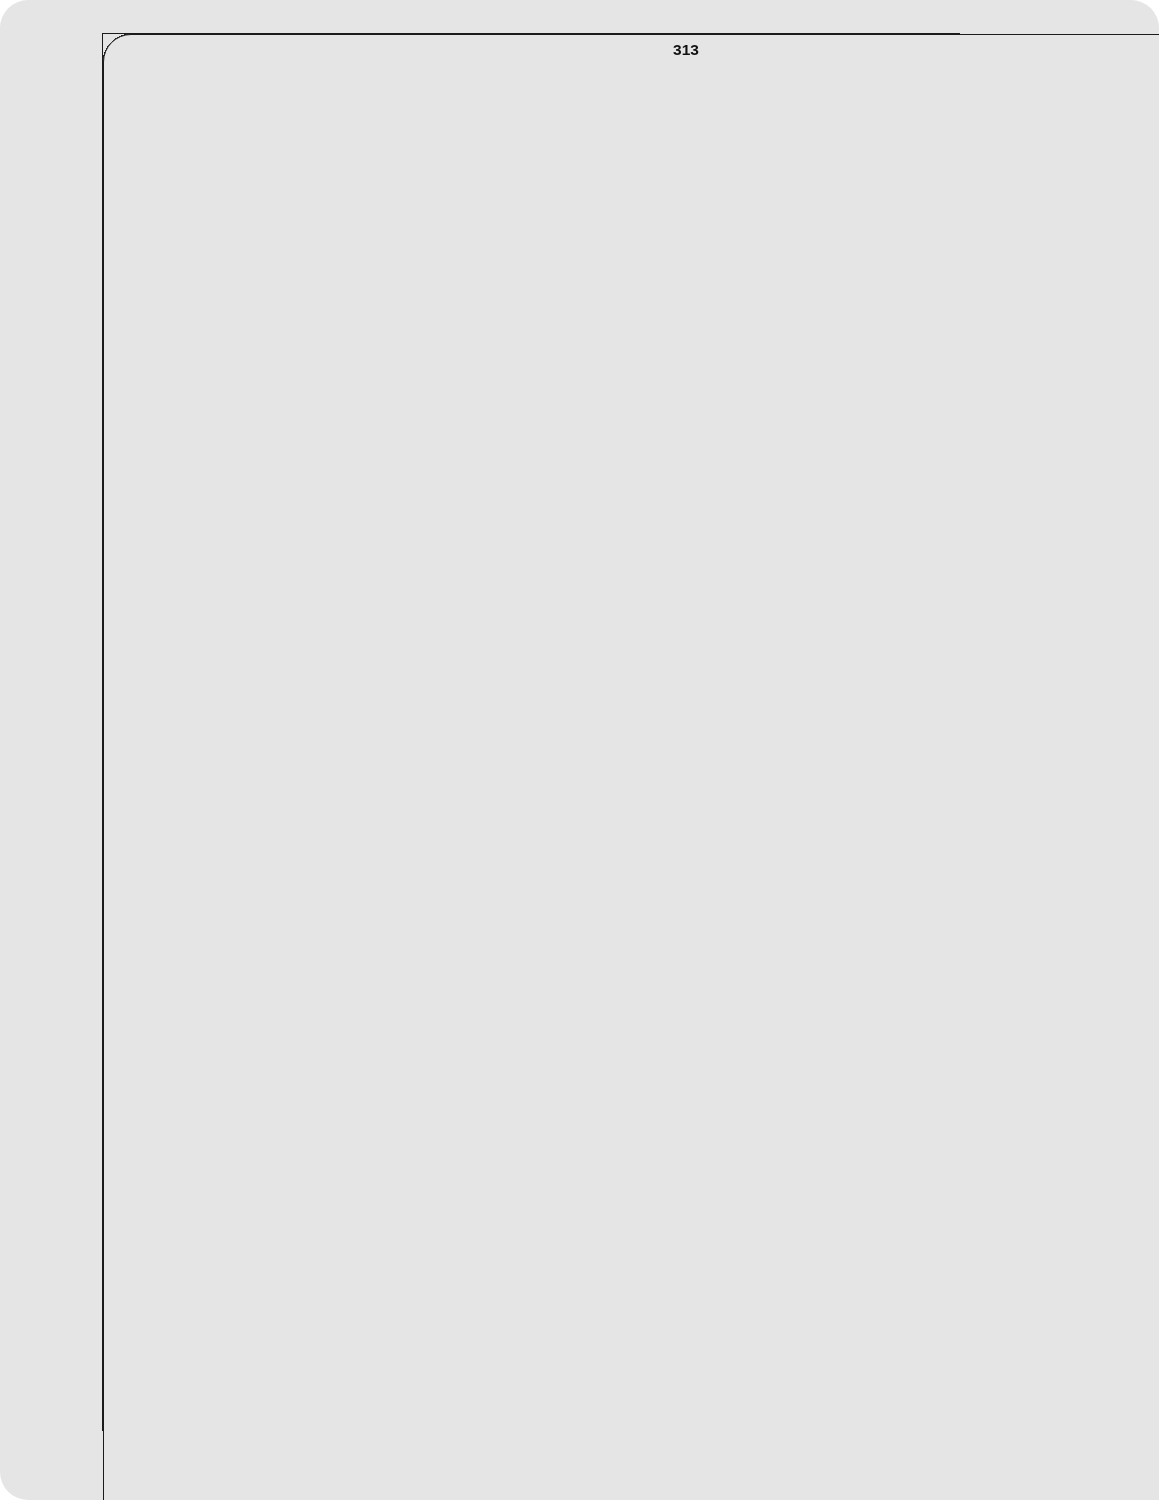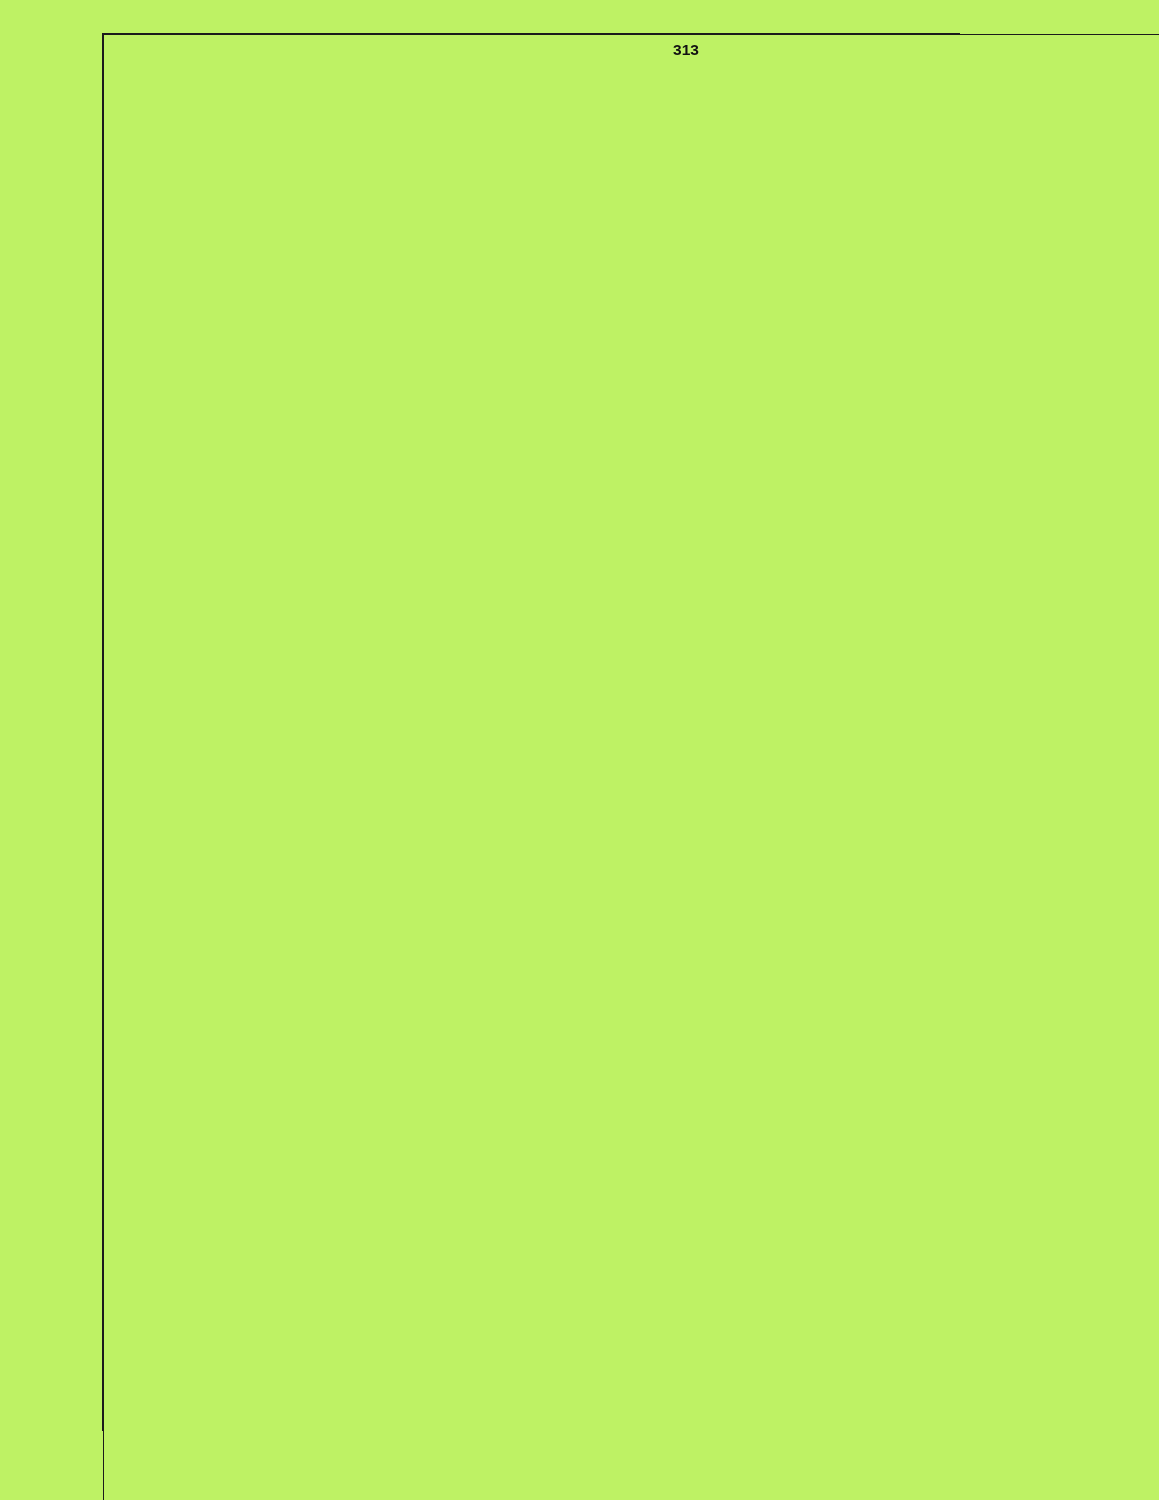--- a/index.html
+++ b/index.html
@@ -13,21 +13,22 @@
     font-family: "Liberation Sans", sans-serif;
     color: #111111;
     position: relative;
     overflow: hidden;
   }
   .page {
     position: absolute;
     left: 0; top: 0;
     width: 1159px;
     height: 1500px;
-    background: #bef264;
+    background: #e5e5e5;
+    border-radius: 28px;
   }
   table.idx {
     position: absolute;
     left: 102px;
     top: 33px;
     width: 979px;
     border-collapse: collapse;
     table-layout: fixed;
   }
   table.idx td {

